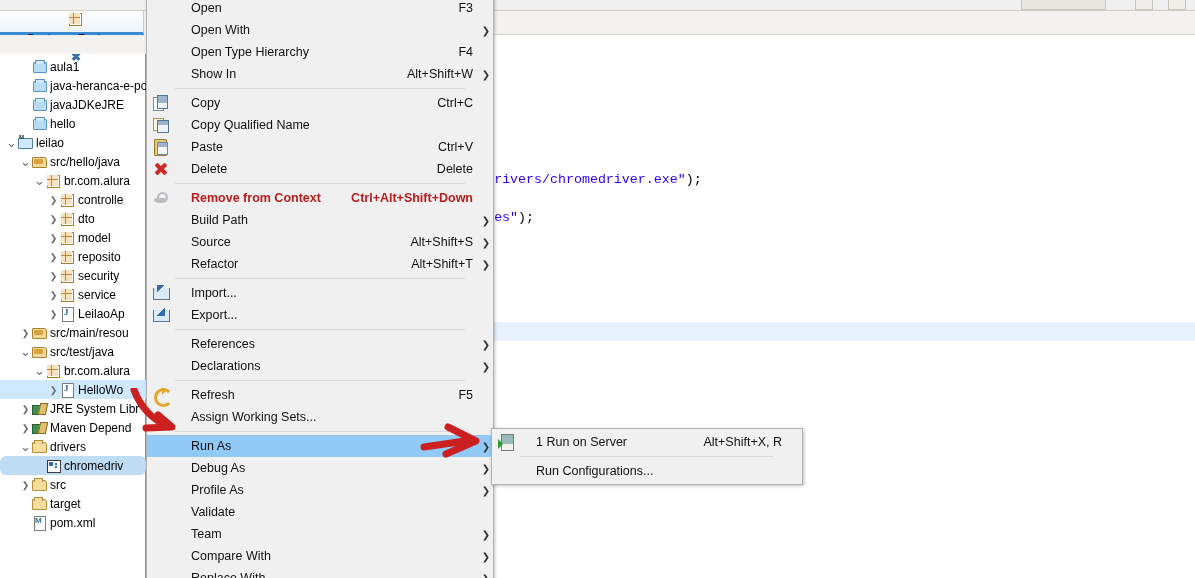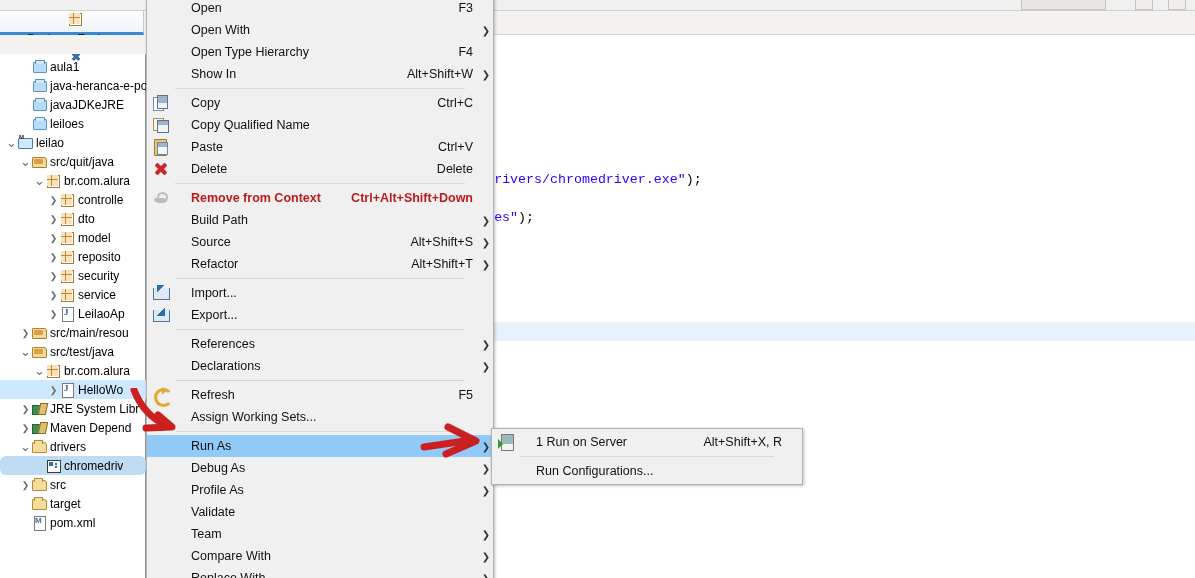--- a/index.html
+++ b/index.html
@@ -206,31 +206,31 @@
           <span class="tlabel">java-heranca-e-pol</span>
         </div>
         <div class="trow">
           <span class="twist" style="margin-left: 20px;"></span>
           <span class="ic ic-prj"></span>
           <span class="tlabel">javaJDKeJRE</span>
         </div>
         <div class="trow">
           <span class="twist" style="margin-left: 20px;"></span>
           <span class="ic ic-prj"></span>
-          <span class="tlabel">leiloes</span>
+          <span class="tlabel">hello</span>
         </div>
         <div class="trow">
           <span class="twist" style="margin-left: 6px; font-size: 13px; line-height: 6px;">⌄</span>
           <span class="ic ic-jprj"></span>
           <span class="tlabel">leilao</span>
         </div>
         <div class="trow">
           <span class="twist" style="margin-left: 20px; font-size: 13px; line-height: 6px;">⌄</span>
           <span class="ic ic-srcf"></span>
-          <span class="tlabel">src/quit/java</span>
+          <span class="tlabel">src/hello/java</span>
         </div>
         <div class="trow">
           <span class="twist" style="margin-left: 34px; font-size: 13px; line-height: 6px;">⌄</span>
           <span class="ic ic-pkg"></span>
           <span class="tlabel">br.com.alura</span>
         </div>
         <div class="trow">
           <span class="twist" style="margin-left: 48px;">❯</span>
           <span class="ic ic-pkg"></span>
           <span class="tlabel">controlle</span>

